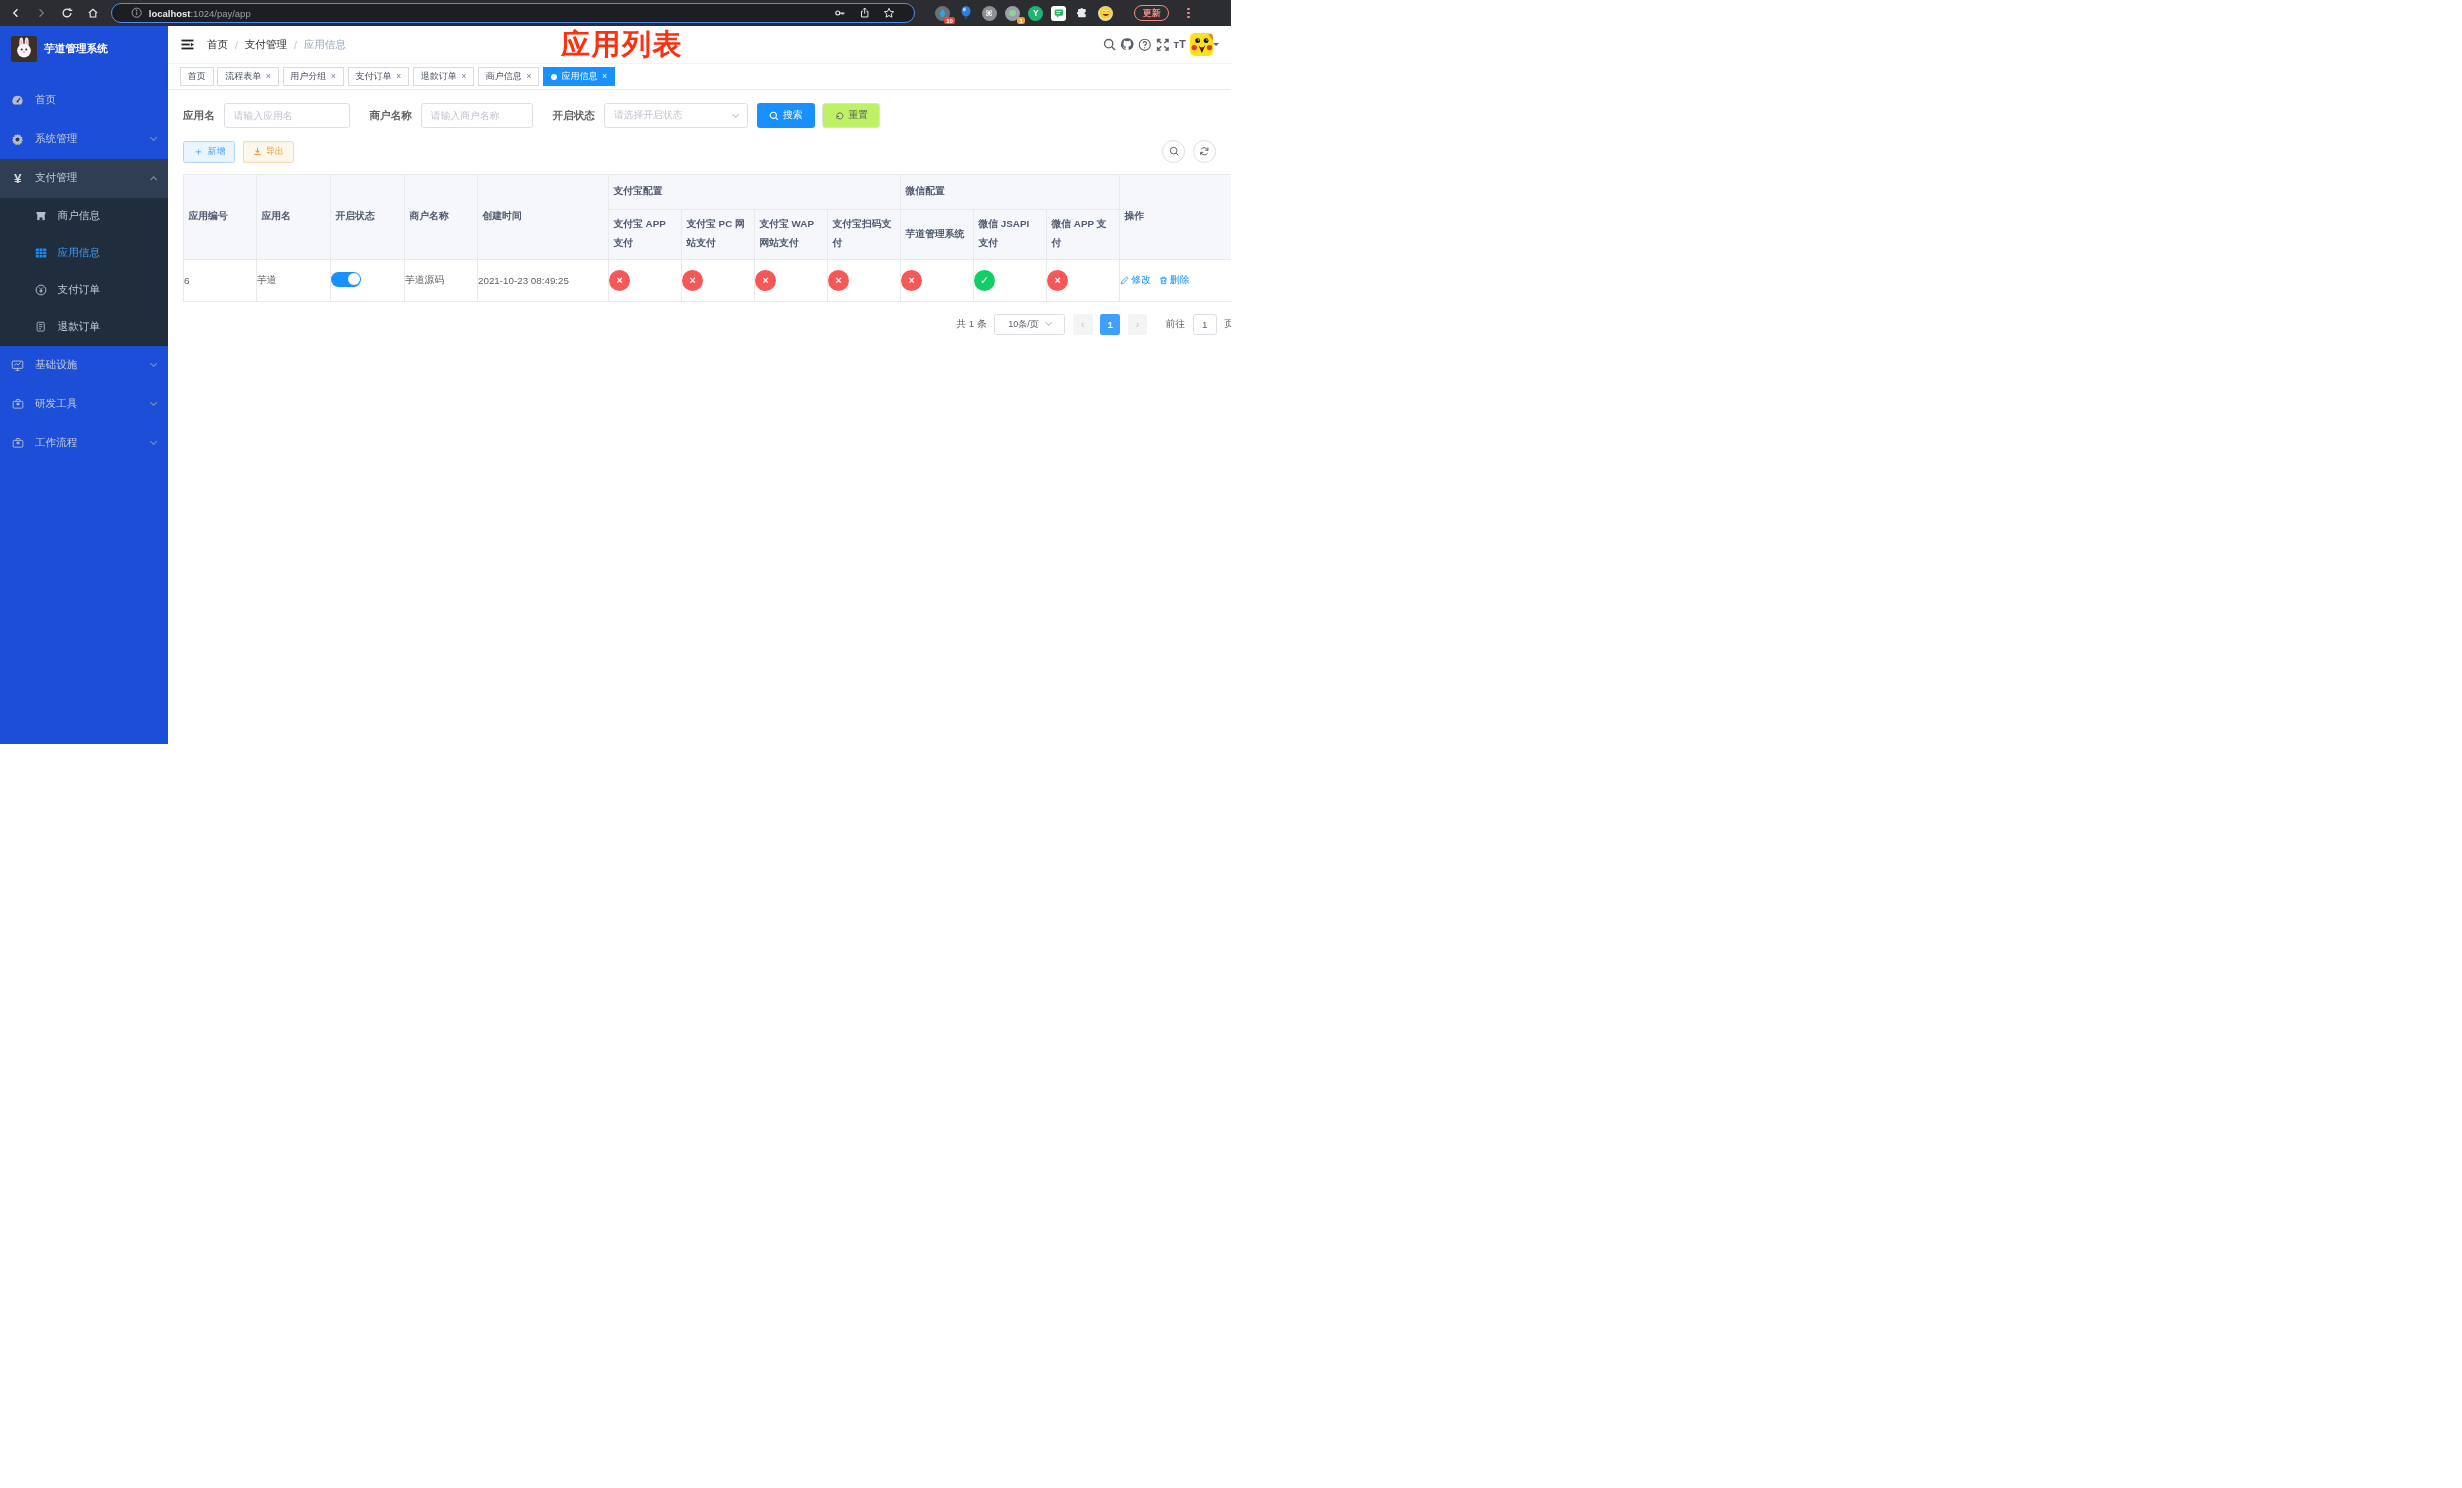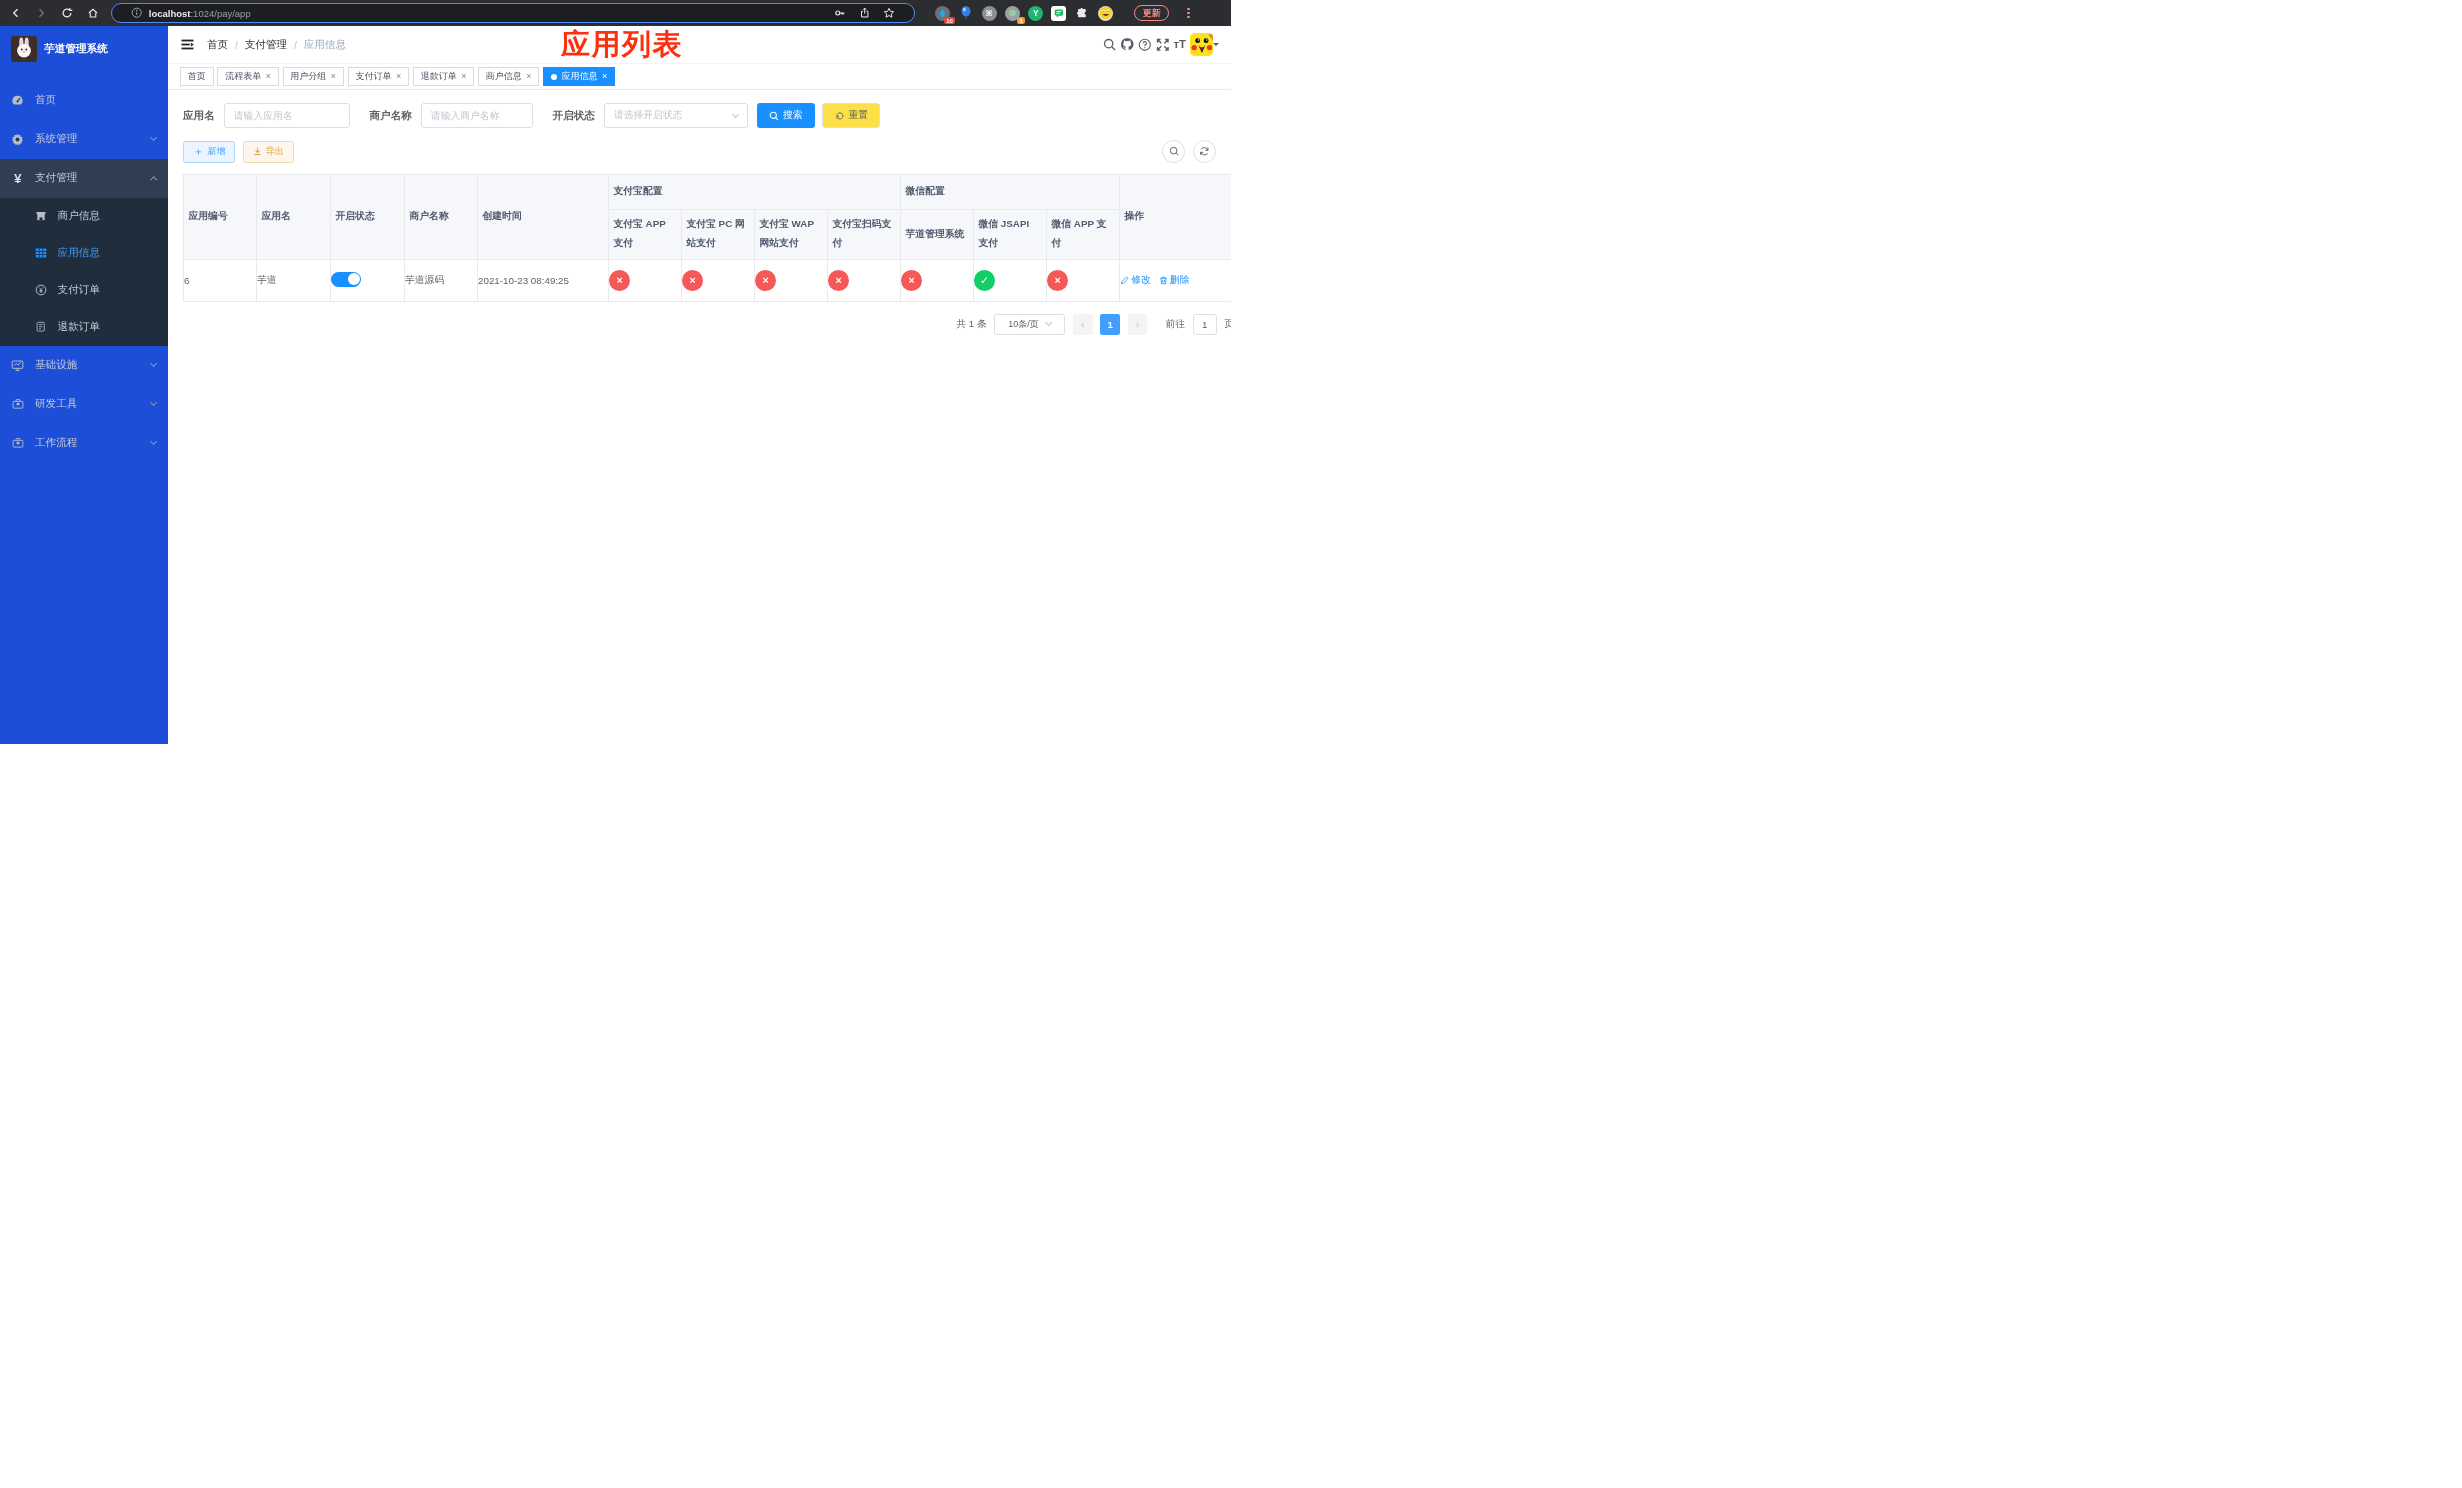--- a/index.html
+++ b/index.html
@@ -90,21 +90,21 @@
     color:#606266; outline:none; background:#fff; font-family:inherit; }
   .el-input::placeholder{ color:#c0c4cc; }
   .inp-app{ width:126px; margin-right:19.7px; }
   .inp-merchant{ width:112px; margin-right:19.7px; }
   .el-select{ width:144px; height:25px; border:0.8px solid #dcdfe6; border-radius:3px; padding:0 9px;
     display:flex; align-items:center; justify-content:space-between; color:#c0c4cc; font-size:9.8px; cursor:pointer; margin-right:9px; }
   .sel-chev{ width:5.3px; height:5.3px; border-right:1px solid #c0c4cc; border-bottom:1px solid #c0c4cc; transform:rotate(45deg); margin-top:-2.3px; }
   .btn{ height:25px; border-radius:3px; display:inline-flex; align-items:center; gap:3.8px; font-size:9.8px;
     padding:0 11.4px; cursor:pointer; border:0.8px solid transparent; white-space:nowrap; font-family:inherit; }
   .btn-primary{ background:#1890ff; color:#fff; margin-right:7.6px; }
-  .btn-default{ background:#fde047; border-color:#dcdfe6; color:#606266; }
+  .btn-default{ background:#bef264; border-color:#dcdfe6; color:#606266; }
 
   .toolbar-row{ display:flex; align-items:center; margin-bottom:10.6px; }
   .btn-sm{ height:22px; font-size:9px; padding:0 9px; border-radius:2.3px; }
   .btn-add{ background:#ecf5ff; border-color:#b3d8ff; color:#409eff; margin-right:7.6px; }
   .btn-export{ background:#fdf6ec; border-color:#f5dab1; color:#e6a23c; }
   .toolbar-right{ margin-left:auto; display:flex; gap:7.6px; }
   .circle-btn{ width:23px; height:23px; border-radius:50%; border:0.8px solid #dcdfe6; background:#fff;
     color:#606266; display:flex; align-items:center; justify-content:center; cursor:pointer; }
 
   

